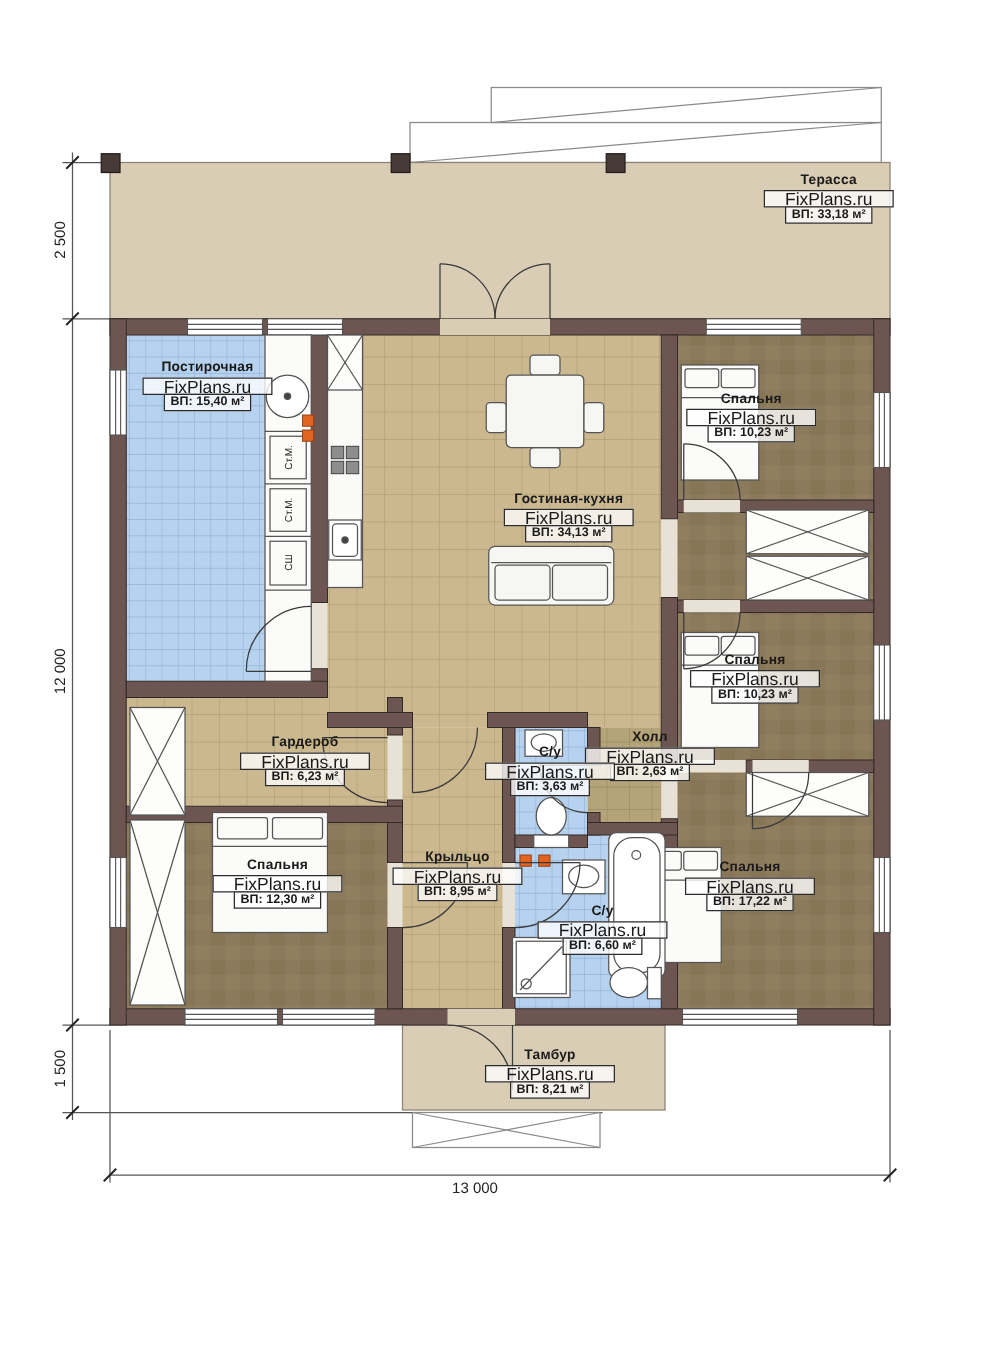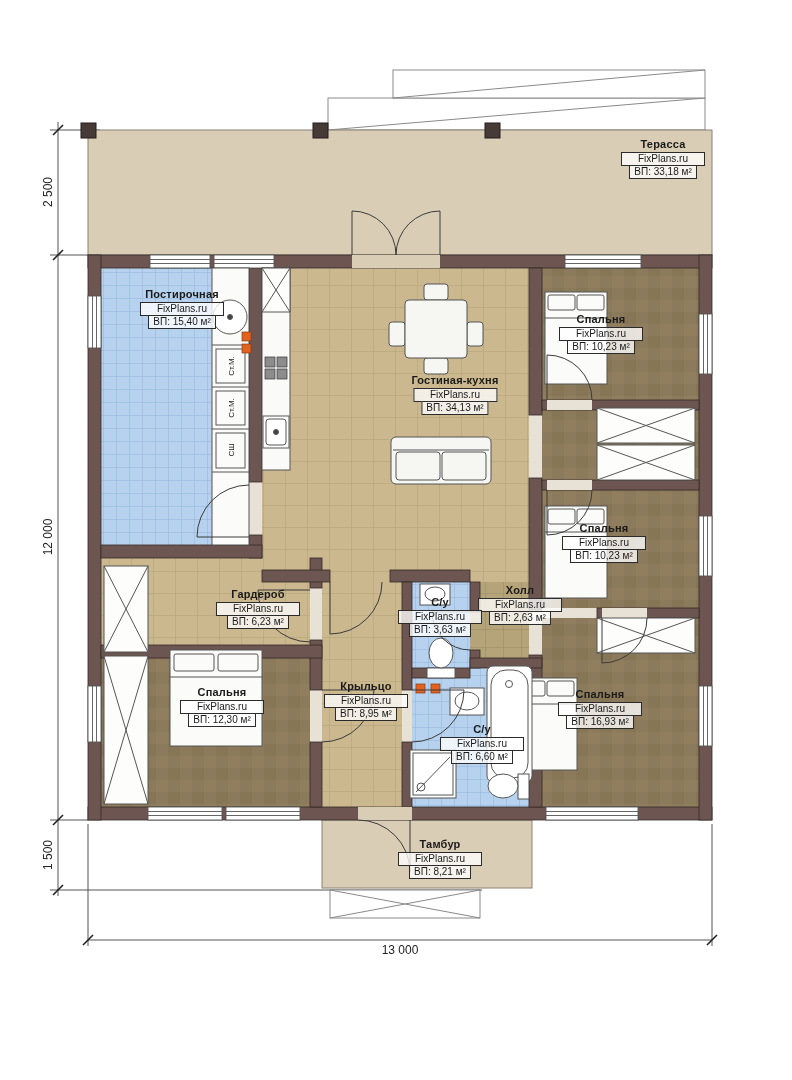--- a/index.html
+++ b/index.html
@@ -2,24 +2,24 @@
 <html><head>
 <meta charset="utf-8">
 <style>
   html,body{margin:0;padding:0;background:#ffffff;}
   #stage{position:relative;width:792px;height:1080px;background:#ffffff;overflow:hidden;
          font-family:"Liberation Sans", sans-serif;}
   #plan-svg{position:absolute;left:0;top:0;}
   .room-label{position:absolute;transform:translateX(-50%);display:flex;flex-direction:column;
               align-items:center;z-index:5;color:#1a1a1a;white-space:nowrap;}
   .rl-name{font-weight:bold;font-size:11px;line-height:13px;letter-spacing:.2px;}
-  .rl-site{font-size:10px;line-height:12px;border:1px solid #2b2b2b;background:rgba(255,255,255,.78);
+  .rl-site{font-size:14px;line-height:12px;border:1px solid #2b2b2b;background:rgba(255,255,255,.78);
            padding:0 16px;margin-top:1px;}
   .rl-area{font-size:10px;line-height:12px;border:1px solid #2b2b2b;background:rgba(255,255,255,.78);
-           padding:0 4px;margin-top:-1px;}
+           padding:0 4px;margin-top:-1px;font-weight:bold;}
   .dim-label{position:absolute;font-size:12px;color:#222;z-index:4;white-space:nowrap;}
   .dim-v{transform:translate(-50%,-50%) rotate(-90deg);}
   .dim-h{transform:translate(-50%,0);}
   .appl-label{position:absolute;font-size:8px;color:#222;z-index:5;white-space:nowrap;
               transform:translate(-50%,-50%) rotate(-90deg);}
 </style>
 </head>
 <body>
 
 <div id="stage">
@@ -377,41 +377,41 @@
     <line x1="602" y1="618" x2="602" y2="663"></line>
         <path d="M647,618 A45,45 0 0 1 602,663"></path>
   </g>
 </svg>
 
   <div class="room-label" style="left:663px;top:138px">
     <div class="rl-name">Терасса</div>
     <div class="rl-site">FixPlans.ru</div>
     <div class="rl-area">ВП: 33,18 м²</div>
   </div>
-  <div class="room-label" style="left:182px;top:288px">
+  <div class="room-label" style="left:166px;top:288px">
     <div class="rl-name">Постирочная</div>
     <div class="rl-site">FixPlans.ru</div>
     <div class="rl-area">ВП: 15,40 м²</div>
   </div>
   <div class="room-label" style="left:601px;top:313px">
     <div class="rl-name">Спальня</div>
     <div class="rl-site">FixPlans.ru</div>
     <div class="rl-area">ВП: 10,23 м²</div>
   </div>
-  <div class="room-label" style="left:455px;top:374px">
+  <div class="room-label" style="left:455px;top:393px">
     <div class="rl-name">Гостиная-кухня</div>
     <div class="rl-site">FixPlans.ru</div>
     <div class="rl-area">ВП: 34,13 м²</div>
   </div>
   <div class="room-label" style="left:604px;top:522px">
     <div class="rl-name">Спальня</div>
     <div class="rl-site">FixPlans.ru</div>
     <div class="rl-area">ВП: 10,23 м²</div>
   </div>
-  <div class="room-label" style="left:258px;top:588px">
+  <div class="room-label" style="left:244px;top:588px">
     <div class="rl-name">Гардероб</div>
     <div class="rl-site">FixPlans.ru</div>
     <div class="rl-area">ВП: 6,23 м²</div>
   </div>
   <div class="room-label" style="left:520px;top:584px">
     <div class="rl-name">Холл</div>
     <div class="rl-site">FixPlans.ru</div>
     <div class="rl-area">ВП: 2,63 м²</div>
   </div>
   <div class="room-label" style="left:440px;top:596px">
@@ -430,29 +430,29 @@
     <div class="rl-area">ВП: 8,95 м²</div>
   </div>
   <div class="room-label" style="left:482px;top:723px">
     <div class="rl-name">С/у</div>
     <div class="rl-site">FixPlans.ru</div>
     <div class="rl-area">ВП: 6,60 м²</div>
   </div>
   <div class="room-label" style="left:600px;top:688px">
     <div class="rl-name">Спальня</div>
     <div class="rl-site">FixPlans.ru</div>
-    <div class="rl-area">ВП: 16,93 м²</div>
+    <div class="rl-area">ВП: 17,22 м²</div>
   </div>
   <div class="room-label" style="left:440px;top:838px">
     <div class="rl-name">Тамбур</div>
     <div class="rl-site">FixPlans.ru</div>
     <div class="rl-area">ВП: 8,21 м²</div>
   </div>
 
   <div class="dim-label dim-v" style="left:48px;top:192px">2 500</div>
   <div class="dim-label dim-v" style="left:48px;top:537px">12 000</div>
   <div class="dim-label dim-v" style="left:48px;top:855px">1 500</div>
-  <div class="dim-label dim-h" style="left:400px;top:943px">13 000</div>
+  <div class="dim-label dim-h" style="left:380px;top:943px">13 000</div>
 
   <div class="appl-label" style="left:231px;top:366px">Ст.М.</div>
   <div class="appl-label" style="left:231px;top:408px">Ст.М.</div>
   <div class="appl-label" style="left:231px;top:450px">СШ</div>
 </div>
 
 </body></html>

